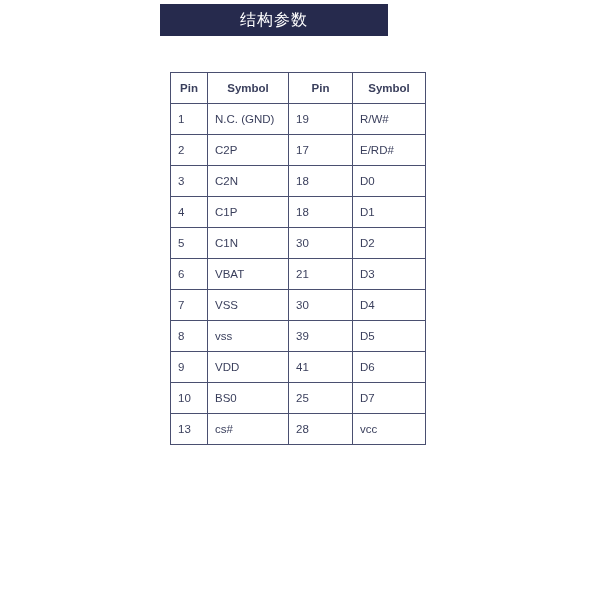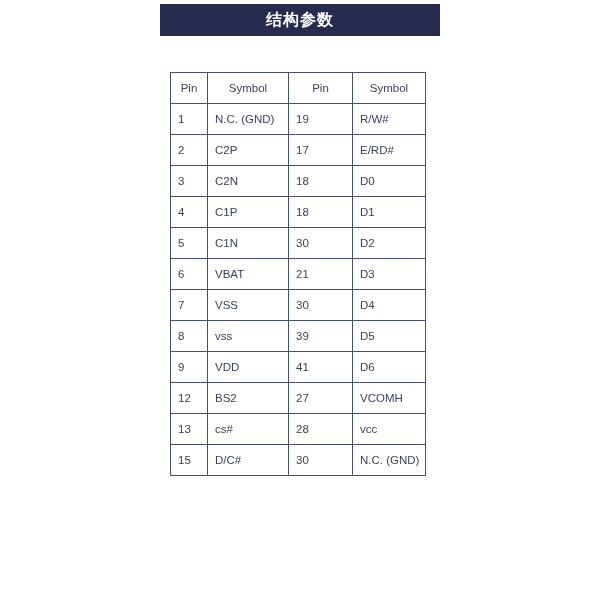--- a/index.html
+++ b/index.html
@@ -13,28 +13,27 @@
     font-family: "Liberation Sans", "DejaVu Sans", sans-serif;
     position: relative;
     overflow: hidden;
   }
 
   
   #title-banner {
     position: absolute;
     left: 160px;
     top: 4px;
-    width: 280px;
+    width: 228px;
     height: 32px;
     background: #262a4d;
     display: flex;
     align-items: center;
     justify-content: center;
     box-sizing: border-box;
-    font-weight: bold;
   }
   #title-banner .banner-text {
     color: #ffffff;
     font-size: 16px;
     letter-spacing: 1px;
     line-height: 1;
     font-family: "DejaVu Sans", "Liberation Sans", sans-serif;
   }
 
   
@@ -62,20 +61,21 @@
     color: #3a3f5c;
     font-size: 11.5px;
     font-weight: normal;
     padding: 0 7px;
     overflow: hidden;
     white-space: nowrap;
   }
   table.pin-table th {
     text-align: center;
     padding: 4px 2px;
+    font-weight: bold;
   }
   table.pin-table td {
     text-align: left;
   }
   table.pin-table td.num {
     padding-left: 7px;
   }
 </style>
 </head>
 <body>
@@ -149,32 +149,26 @@
           <td class="num">39</td>
           <td>D5</td>
         </tr>
         <tr>
           <td class="num">9</td>
           <td>VDD</td>
           <td class="num">41</td>
           <td>D6</td>
         </tr>
         <tr>
-          <td class="num">12</td>
-          <td>BS2</td>
-          <td class="num">27</td>
-          <td>VCOMH</td>
+          <td class="num">10</td>
+          <td>BS0</td>
+          <td class="num">25</td>
+          <td>D7</td>
         </tr>
         <tr>
           <td class="num">13</td>
           <td>cs#</td>
           <td class="num">28</td>
           <td>vcc</td>
         </tr>
-        <tr>
-          <td class="num">15</td>
-          <td>D/C#</td>
-          <td class="num">30</td>
-          <td>N.C. (GND)</td>
-        </tr>
       </tbody>
   </table>
 </div>
 
 </body></html>

